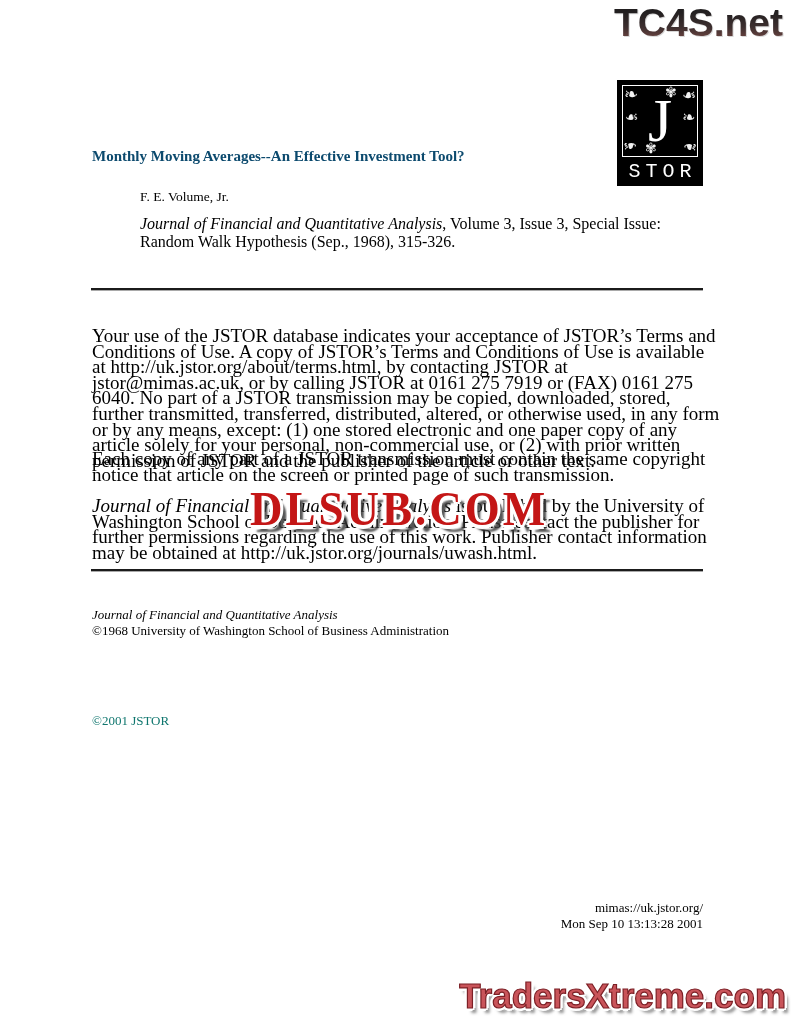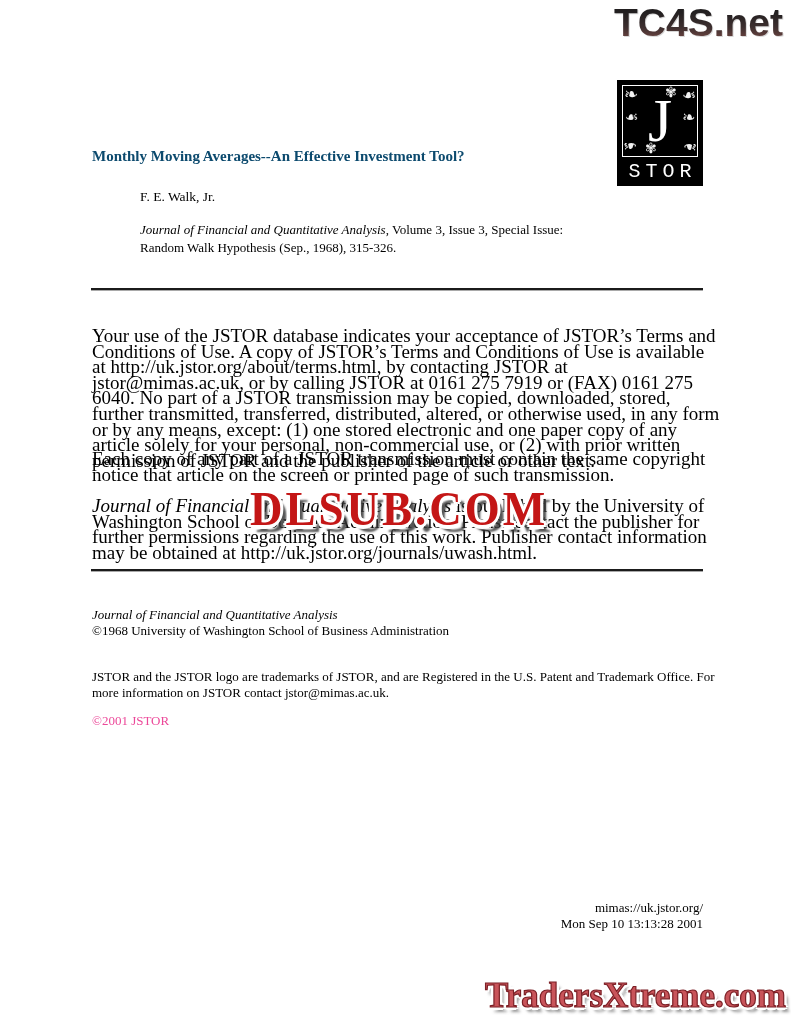--- a/index.html
+++ b/index.html
@@ -28,21 +28,21 @@
     font-weight:900; font-size:45px; letter-spacing:3px;
     transform:scaleY(1.08); transform-origin:top left;
     color:#c41616;
     text-shadow:
       -2px -2px 0 #fff, 2px -2px 0 #fff, -2px 2px 0 #fff, 2px 2px 0 #fff,
       -3px 0 0 #fff, 3px 0 0 #fff, 0 -3px 0 #fff, 0 3px 0 #fff,
       6px 6px 2px rgba(55,55,55,0.85);
   }
   .wm-bottom {
     position:absolute; right:5px; top:976px;
-    font-family:Liberation Serif, serif;
+    font-family:Liberation Sans, sans-serif;
     font-weight:bold; font-size:35px; letter-spacing:0px;
     color:#c9545a;
     -webkit-text-stroke:1.2px #7c2026;
     text-shadow:
       -2px -2px 0 #fff, 2px -2px 0 #fff, -2px 2px 0 #fff, 2px 2px 0 #fff,
       -3px 0 0 #fff, 3px 0 0 #fff, 0 -3px 0 #fff, 0 3px 0 #fff,
       4px 5px 3px rgba(120,120,120,0.8);
   }
 
   
@@ -79,22 +79,22 @@
   
   .title {
     position:absolute; left:92px; top:148px;
     font-size:15px; font-weight:bold; color:#0c4a6e;
   }
   .author {
     position:absolute; left:140px; top:189px;
     font-size:13.5px; color:#000;
   }
   .citation {
-    position:absolute; left:140px; top:221px;
-    font-size:13px; line-height:17.5px; color:#000; width:560px;
+    position:absolute; left:140px; top:215px;
+    font-size:16px; line-height:17.5px; color:#000; width:560px;
   }
   .italic { font-style:italic; }
 
   
   .rule {
     position:absolute; left:91px; width:612px; height:3px;
     background:#1b1b1b; border-bottom:1px solid #a9a9a9;
   }
   .rule-1 { top:288px; }
   .rule-2 { top:569px; }
@@ -104,21 +104,21 @@
     position:absolute; left:92px; width:630px;
     font-size:19px; line-height:15.6px; color:#000;
     text-align:left;
   }
   .para-terms   { top:328px; }
   .para-copy    { top:451px; }
   .para-journal { top:498px; }
 
   .pub-block { position:absolute; left:92px; top:607px; font-size:13px; line-height:15.6px; color:#000; }
   .notice    { position:absolute; left:92px; top:669px; width:640px; font-size:13px; line-height:15.6px; color:#000; }
-  .c2001     { position:absolute; left:92px; top:713px; font-size:13px; color:#ec4899; }
+  .c2001     { position:absolute; left:92px; top:713px; font-size:13px; color:#0f766e; }
 
   
   .footer {
     position:absolute; top:900px; right:88px;
     font-size:13px; line-height:16px; color:#000; text-align:right;
   }
 </style>
 </head>
 <body>
 
@@ -135,21 +135,21 @@
       <span class="flourish f5">☙</span>
       <span class="flourish f6">☙</span>
       <span class="flourish f7">✾</span>
       <span class="flourish f8">✾</span>
       <span class="logo-j">J</span>
     </div>
     <div class="logo-stor">STOR</div>
   </div>
 
   <div class="title">Monthly Moving Averages--An Effective Investment Tool?</div>
-  <div class="author">F. E. Walk, Jr.</div>
+  <div class="author">F. E. Volume, Jr.</div>
   <div class="citation">
     <span class="italic">Journal of Financial and Quantitative Analysis</span><span>, Volume 3, Issue 3, Special Issue:</span><br>
     <span>Random Walk Hypothesis (Sep., 1968), 315-326.</span>
   </div>
 
   <div class="rule rule-1"></div>
 
   <p class="para para-terms">Your use of the JSTOR database indicates your acceptance of JSTOR’s Terms and Conditions of Use.  A copy of JSTOR’s Terms and Conditions of Use is available at http://uk.jstor.org/about/terms.html,  by contacting JSTOR at jstor@mimas.ac.uk, or by calling JSTOR at 0161 275 7919 or (FAX) 0161 275 6040. No part of a JSTOR transmission may be copied, downloaded, stored, further transmitted, transferred, distributed, altered, or otherwise used, in any form or by any means, except: (1) one stored electronic and one paper copy of any article solely for your personal, non-commercial use, or (2) with prior written permission of JSTOR and the publisher of the article or other text.</p>
   <p class="para para-copy">Each copy of any part of a JSTOR transmission must contain the same copyright notice that article on the screen or printed page of such transmission.</p>
   <p class="para para-journal">
@@ -158,21 +158,20 @@
 
   <div class="wm-mid">DLSUB.COM</div>
 
   <div class="rule rule-2"></div>
 
   <div class="pub-block">
     <span class="italic">Journal of Financial and Quantitative Analysis</span><br>
     <span>©1968 University of Washington School of Business Administration</span>
   </div>
 
-  <p class="notice">JSTOR and the JSTOR logo are trademarks of JSTOR, and are Registered in the U.S. Patent and Trademark Office. For more information on JSTOR contact jstor@mimas.ac.uk.</p>
   <div class="c2001">©2001 JSTOR</div>
 
   <div class="footer">
     <span>mimas://uk.jstor.org/</span><br>
     <span>Mon Sep 10 13:13:28 2001</span>
   </div>
 
   <div class="wm-bottom">TradersXtreme.com</div>
 
 </div>

